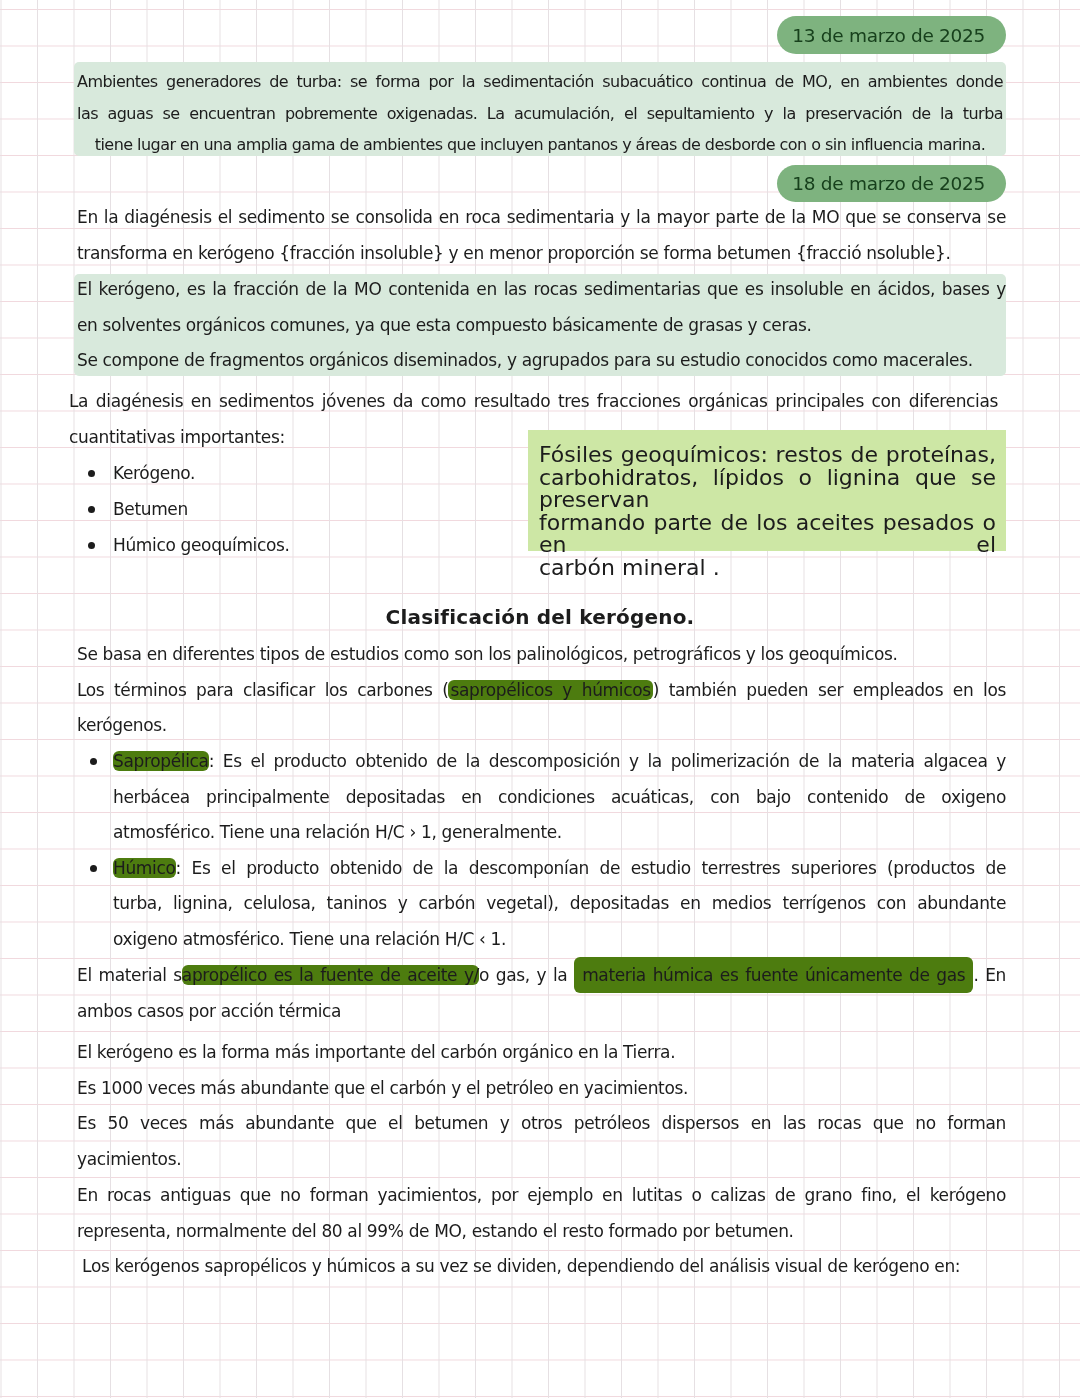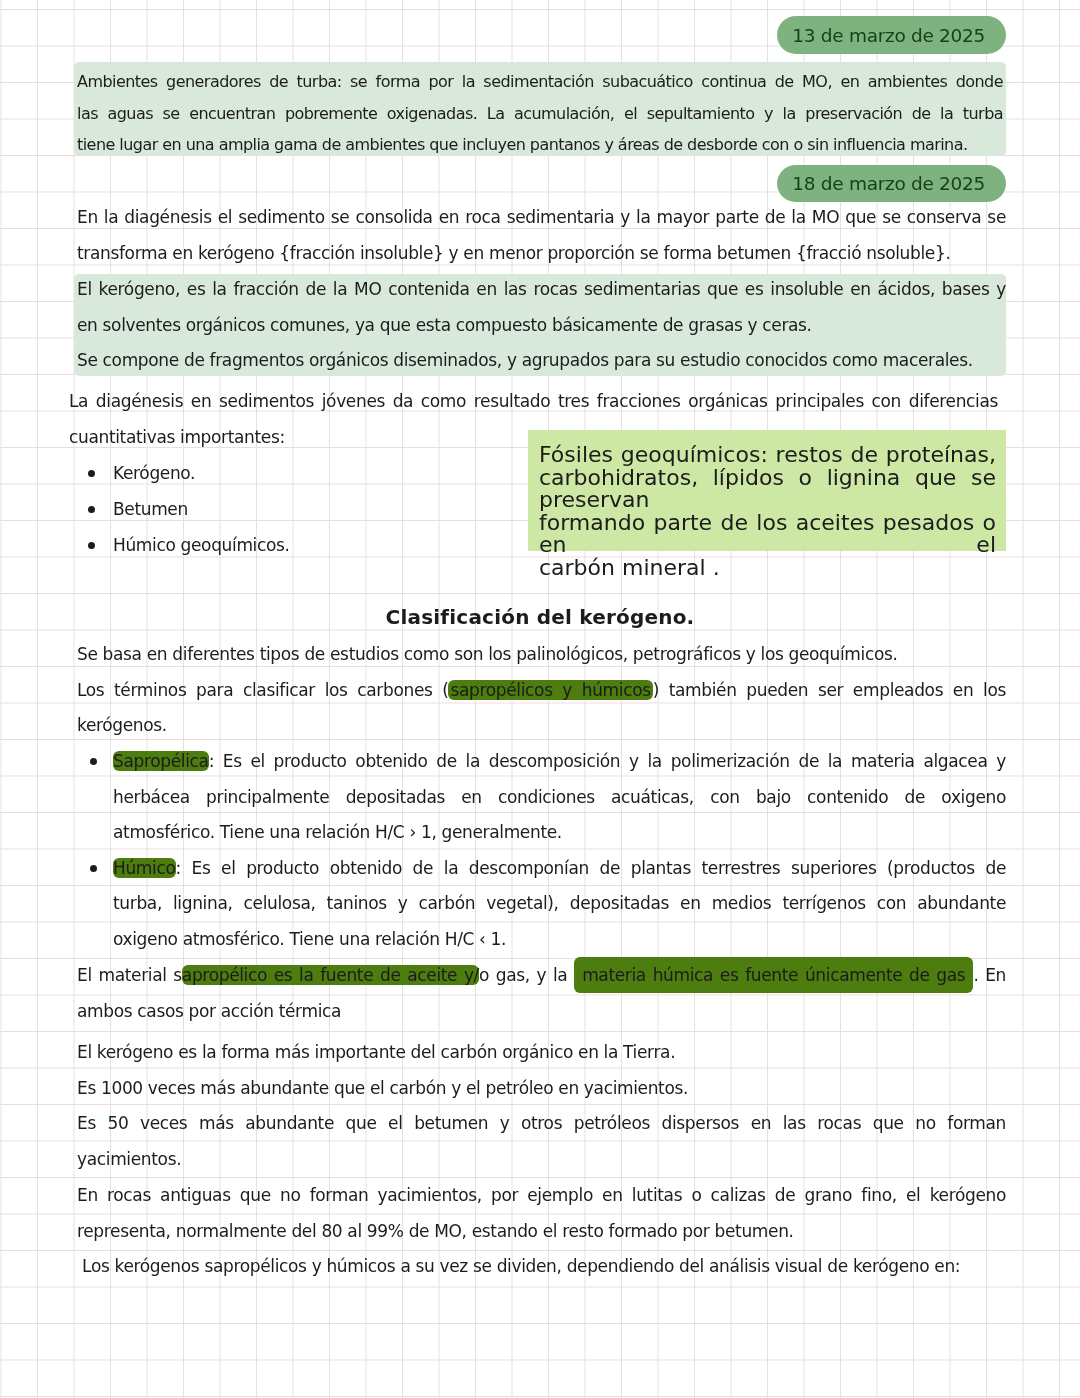--- a/index.html
+++ b/index.html
@@ -35,21 +35,21 @@
 <body>
 
 <div class="abs pill" style="left:777px; top:16px; width:229px; height:38px;">
   <span>13 de marzo de 2025</span>
 </div>
 
 <div class="abs sage" style="left:74px; top:62px; width:932px; height:94px;"></div>
 <div class="abs txt-sm" style="left:77px; top:66px; width:926px; line-height:31.5px;">
   <span class="just">Ambientes generadores de turba: se forma por la sedimentación subacuático continua de MO, en ambientes donde</span>
   <span class="just">las aguas se encuentran pobremente oxigenadas. La acumulación, el sepultamiento y la preservación de la turba</span>
-  <span style="display:block;">tiene lugar en una amplia gama de ambientes que incluyen pantanos y áreas de desborde con o sin influencia marina.</span>
+  <span style="display:block;text-align:center;">tiene lugar en una amplia gama de ambientes que incluyen pantanos y áreas de desborde con o sin influencia marina.</span>
 </div>
 
 <div class="abs pill" style="left:777px; top:165px; width:229px; height:37px;">
   <span>18 de marzo de 2025</span>
 </div>
 
 <div class="abs txt" style="left:77px; top:200px; width:929px; line-height:35.5px;">
   <span class="just">En la diagénesis el sedimento se consolida en roca sedimentaria y la mayor parte de la MO que  se conserva se</span>
   <span style="display:block;">transforma en kerógeno {fracción insoluble} y en menor proporción se forma betumen {fracció nsoluble}.</span>
 </div>
@@ -100,21 +100,21 @@
 
 <div class="abs txt" style="left:88px; top:744px; width:918px; line-height:35.5px;">
   <div style="position:relative; padding-left:25px;">
     <span class="bullet abs" style="left:2px; top:14px;"></span>
     <span class="just"><span class="hl" style="padding:0;">Sapropélica</span><span>:</span><span> Es el producto obtenido de la descomposición y la polimerización de la materia algacea y</span></span>
     <span class="just">herbácea principalmente depositadas en condiciones acuáticas, con bajo contenido de oxigeno</span>
     <span style="display:block;">atmosférico. Tiene una relación H/C › 1, generalmente.</span>
   </div>
   <div style="position:relative; padding-left:25px;">
     <span class="bullet abs" style="left:2px; top:14px;"></span>
-    <span class="just"><span class="hl" style="padding:0;">Húmico</span><span>:</span><span> Es el producto obtenido de la descomponían de plantas terrestres superiores (productos de</span></span>
+    <span class="just"><span class="hl" style="padding:0;">Húmico</span><span>:</span><span> Es el producto obtenido de la descomponían de estudio terrestres superiores (productos de</span></span>
     <span class="just">turba, lignina, celulosa, taninos y carbón vegetal), depositadas en medios terrígenos con abundante</span>
     <span style="display:block;">oxigeno atmosférico. Tiene una relación H/C ‹ 1.</span>
   </div>
 </div>
 
 <div class="abs txt" style="left:77px; top:958px; width:929px; line-height:35.5px;">
   <span class="just"><span>El material s</span><span class="hl" style="padding:0;">apropélico es la fuente de aceite y/</span><span>o gas, y la </span><span class="hl" style="padding:8px;">materia húmica es fuente únicamente de gas</span><span>. En</span></span>
   <span style="display:block;">ambos casos por acción térmica</span>
 </div>
 

